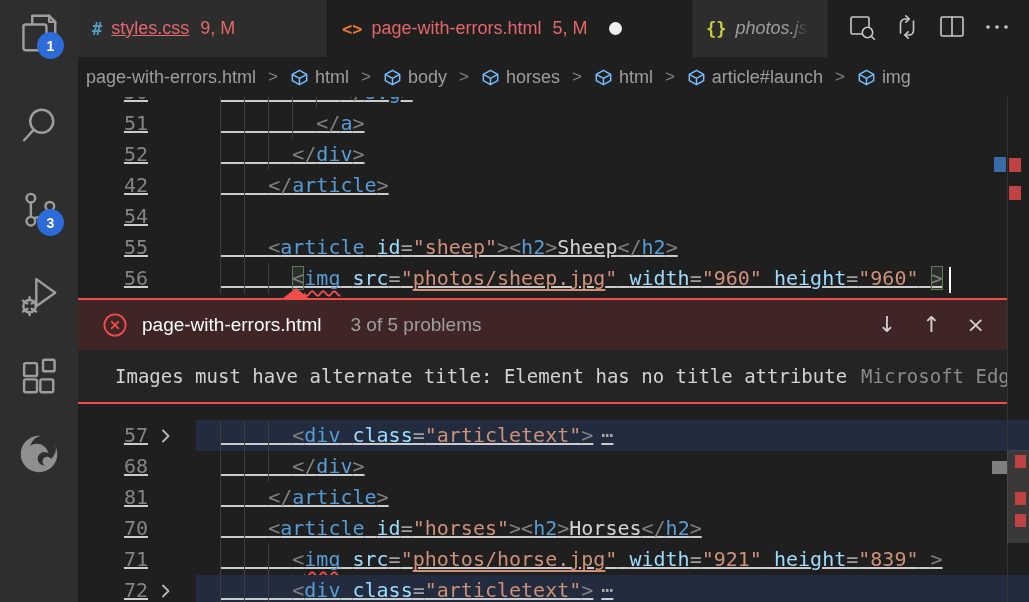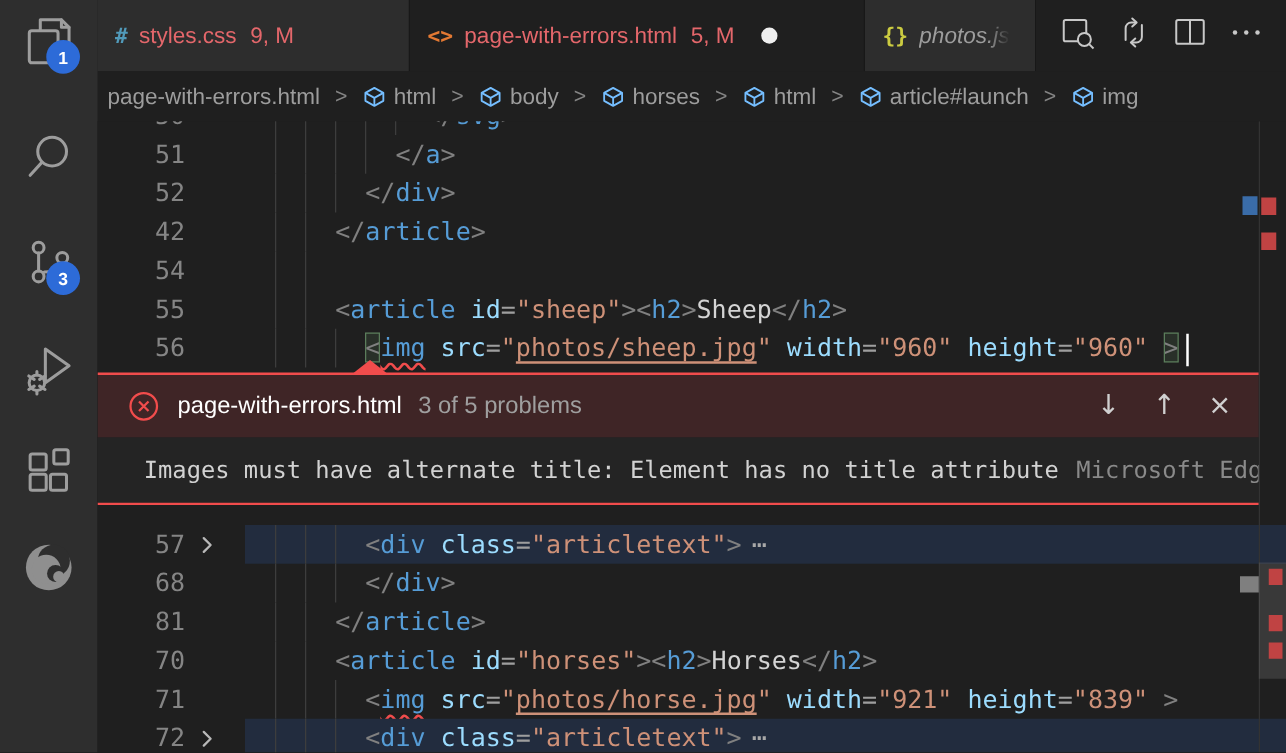--- a/index.html
+++ b/index.html
@@ -34,21 +34,21 @@
   .breadcrumb{height:40px;flex:none;background:#1f1f1f;display:flex;align-items:center;
     font-size:18px;color:#9d9d9d;padding-left:8px;white-space:nowrap;overflow:hidden;}
   .bc-file{cursor:pointer;}
   .bc-sep{margin:0 12px;color:#858585;font-size:17px;}
   .bc-item{display:flex;align-items:center;gap:6px;cursor:pointer;}
   .bc-item svg{flex:none;}
 
   
   .editor{position:relative;flex:1;background:#1f1f1f;overflow:hidden;
     font-family:"DejaVu Sans Mono",monospace;font-size:20px;}
-  .code-row{position:absolute;left:0;right:0;height:31px;display:flex;line-height:31px;white-space:pre;}
+  .code-row{position:absolute;left:0;right:0;height:31px;display:flex;line-height:31px;white-space:pre;text-decoration:underline;}
   .band{position:absolute;left:118px;right:0;top:0;bottom:0;background:var(--folded-line-bg,#222c3e);}
   .ln{width:70px;text-align:right;color:#858585;flex:none;position:relative;}
   .fold-box{width:36px;flex:none;display:flex;align-items:center;justify-content:center;position:relative;cursor:pointer;}
   .lc{margin-left:36px;position:relative;cursor:text;}
   .guide{position:absolute;top:0;bottom:0;width:1px;background:#3d3d3d;}
   .t-pun{color:var(--punctuation-gray,#808080);}
   .t-tag{color:var(--tag-blue,#569cd6);}
   .t-attr{color:var(--attr-blue,#9cdcfe);}
   .t-eq{color:#9e9e9e;}
   .t-str{color:var(--string-orange,#ce9178);}
@@ -60,21 +60,21 @@
   .lnk{text-decoration:underline;text-underline-offset:4px;}
   .boxed{outline:1px solid #5b7d5b;outline-offset:-1px;background:rgba(90,130,90,.18);}
   .cursor{display:inline-block;width:2px;height:26px;background:#fff;vertical-align:middle;margin-left:6px;}
 
   
   .peek{position:absolute;left:0;top:201px;width:929px;z-index:3;
     border-top:2px solid var(--error-red,#f14c4c);border-bottom:2px solid var(--error-red,#f14c4c);}
   .peek-header{height:50px;background:var(--peek-header-bg,#3f2526);display:flex;align-items:center;
     padding:0 22px 0 24px;font-family:"Liberation Sans",sans-serif;}
   .peek-title{color:#fff;font-size:19px;margin-left:14px;}
-  .peek-meta{color:#9f9f9f;font-size:19px;margin-left:13px;}
+  .peek-meta{color:#9f9f9f;font-size:19px;margin-left:29px;}
   .peek-actions{margin-left:auto;display:flex;gap:26px;color:#d0d0d0;font-size:22px;
     font-family:"DejaVu Sans",sans-serif;}
   .peek-actions span{cursor:pointer;line-height:1;}
   .peek-body{height:52px;line-height:52px;background:#242424;padding-left:37px;font-size:19px;
     color:#d2d2d2;white-space:nowrap;overflow:hidden;cursor:pointer;font-family:"DejaVu Sans Mono",monospace;}
   .peek-src{color:#8a8a8a;margin-left:14px;}
   .peek-arrow{position:absolute;left:204px;top:191px;width:0;height:0;z-index:4;
     border-left:14px solid transparent;border-right:14px solid transparent;
     border-bottom:11px solid var(--error-red,#f14c4c);}
 
@@ -153,21 +153,21 @@
         </span>
       </div>
     </div>
 
   <div class="main">
 
     <div class="tab-bar">
       <div style="display:flex;" id="tabs">
           <div class="tab" style="width: 250px;">
             <span class="t-icon" style="color: rgb(81, 154, 186);">#</span>
-            <span class="lbl" style="color: rgb(228, 103, 107);">styles.css</span>
+            <span class="lbl" style="color: rgb(228, 103, 107); text-decoration: underline;">styles.css</span>
             <span class="dec" style="color: rgb(228, 103, 107);">9, M</span>
           </div>
           <div class="tab active" style="width: 364px;">
             <span class="t-icon" style="color: rgb(227, 121, 51);">&lt;&gt;</span>
             <span class="lbl" style="color: rgb(228, 103, 107);">page-with-errors.html</span>
             <span class="dec" style="color: rgb(228, 103, 107);">5, M</span>
             <span class="dirty-dot"></span>
           </div>
           <div class="tab preview" style="width: 137px;">
             <span class="t-icon" style="color: rgb(203, 203, 65);">{}</span>

